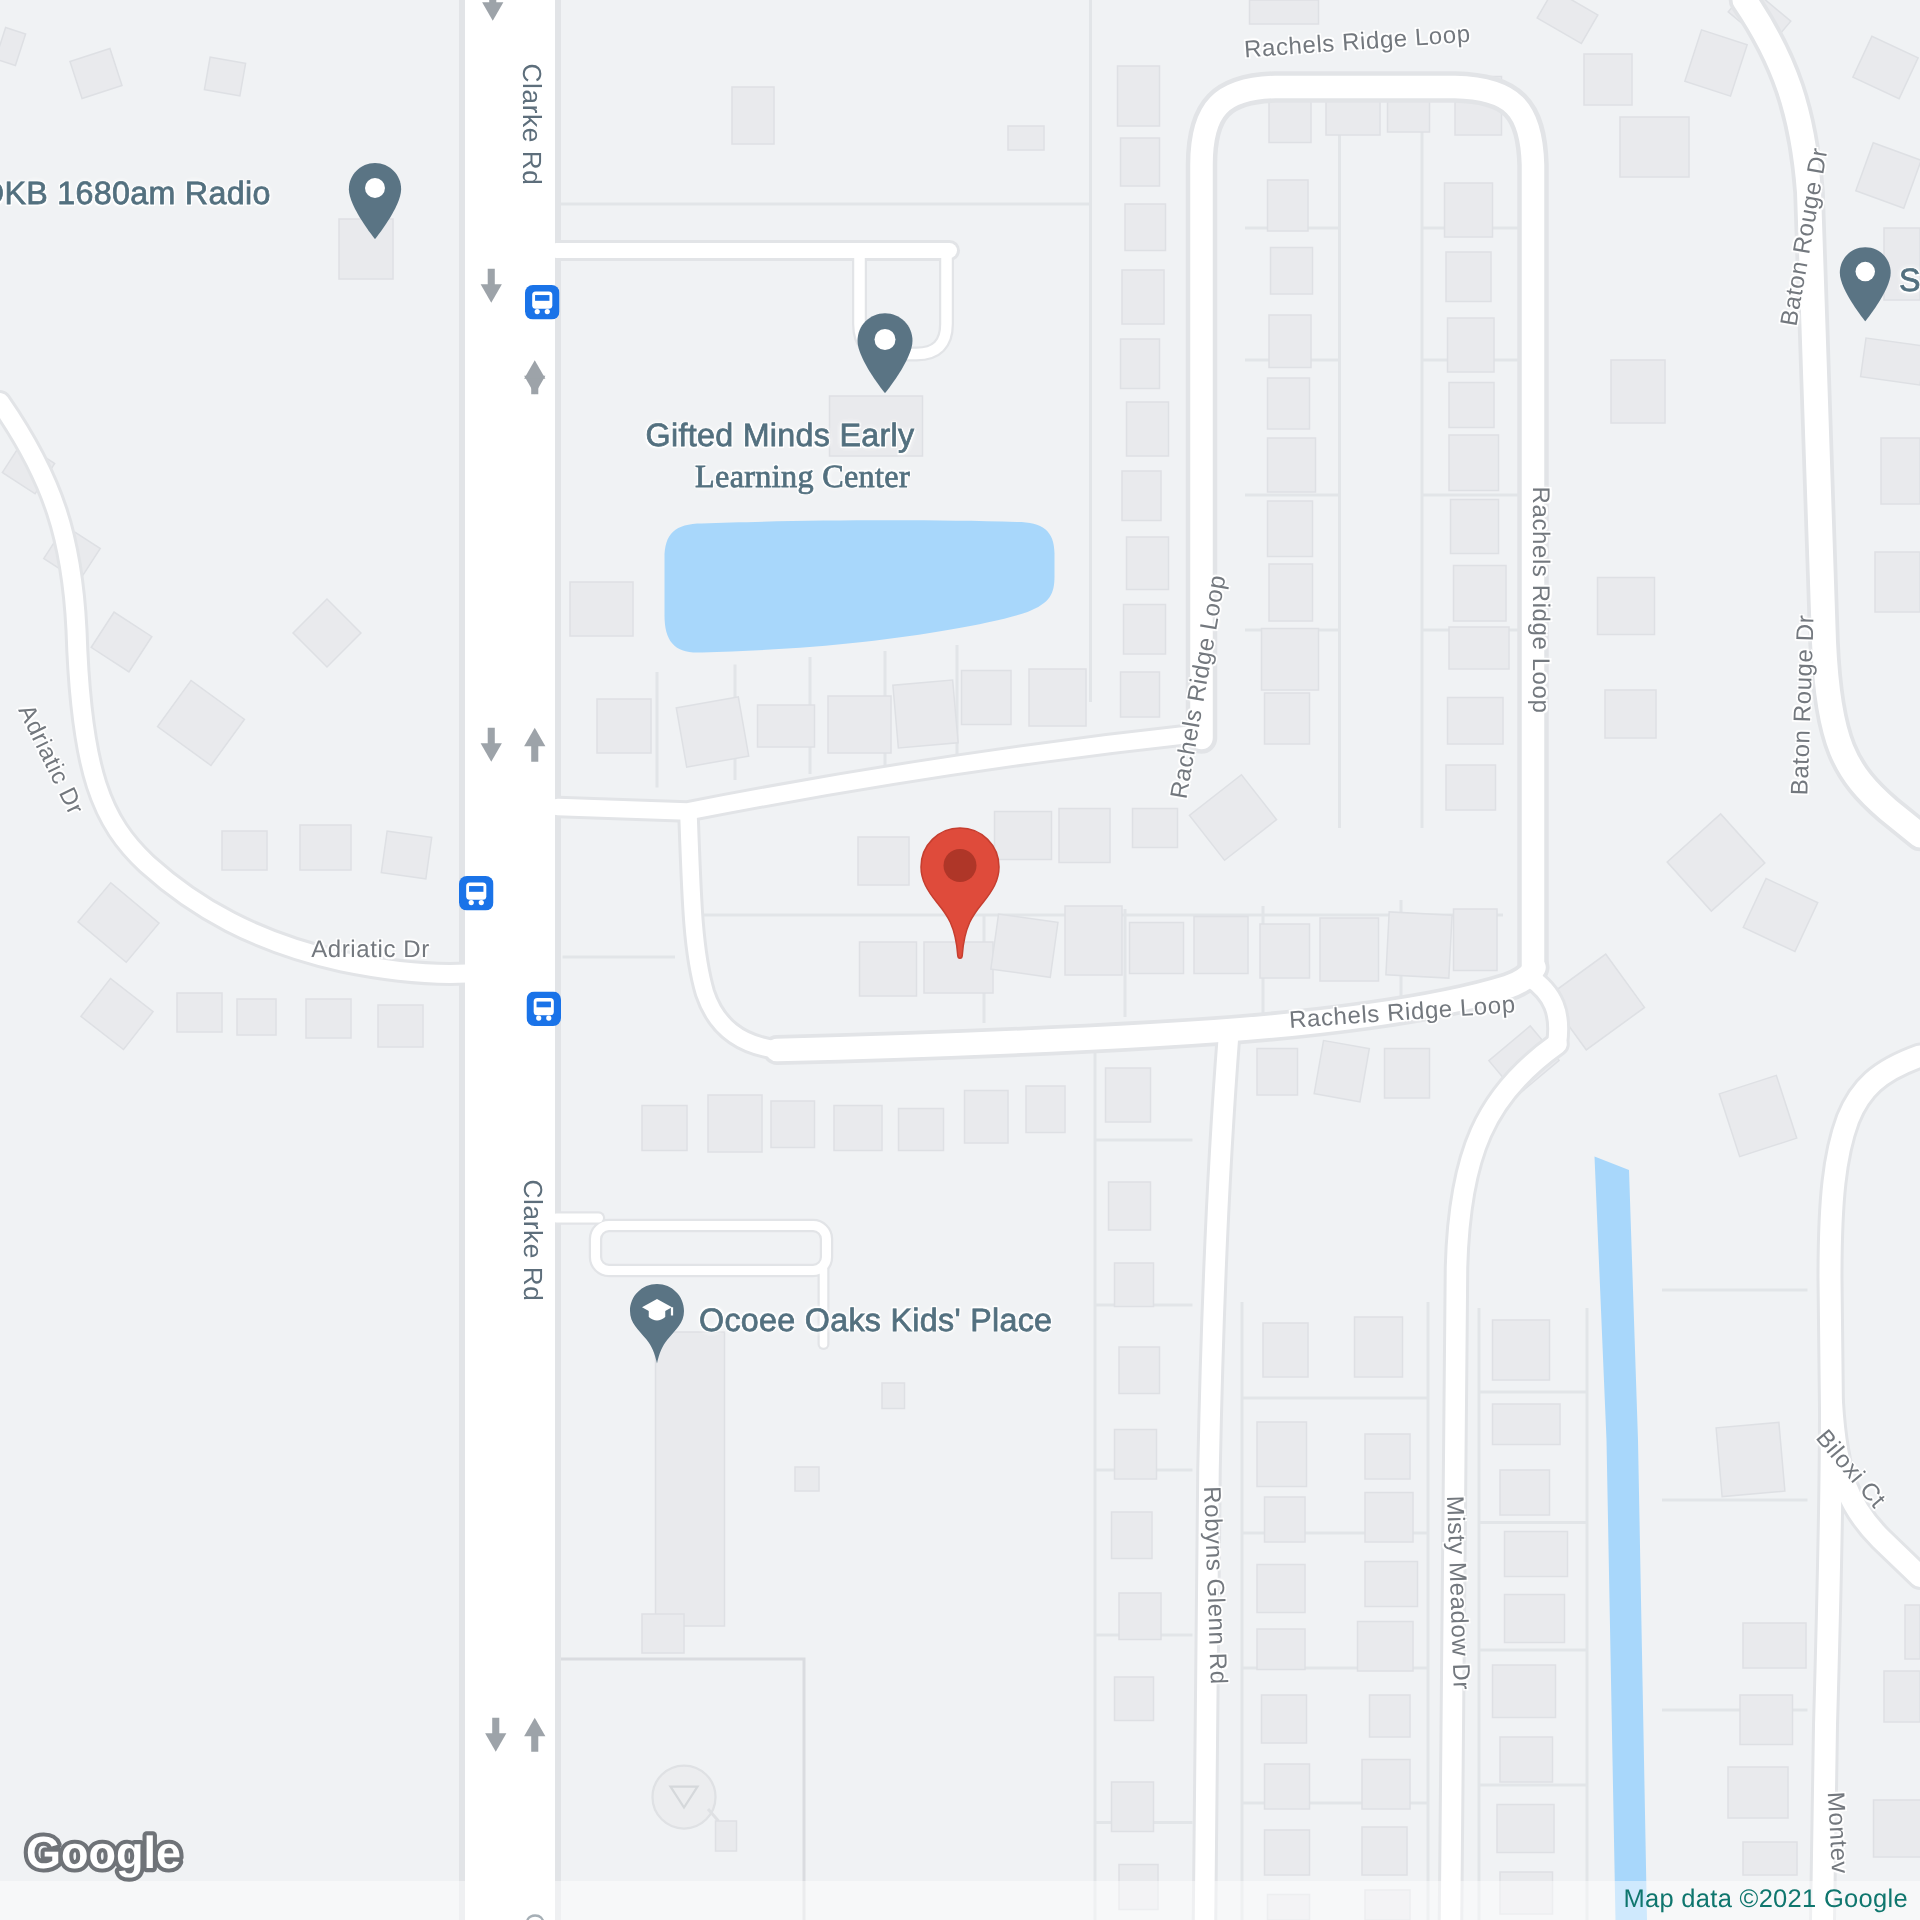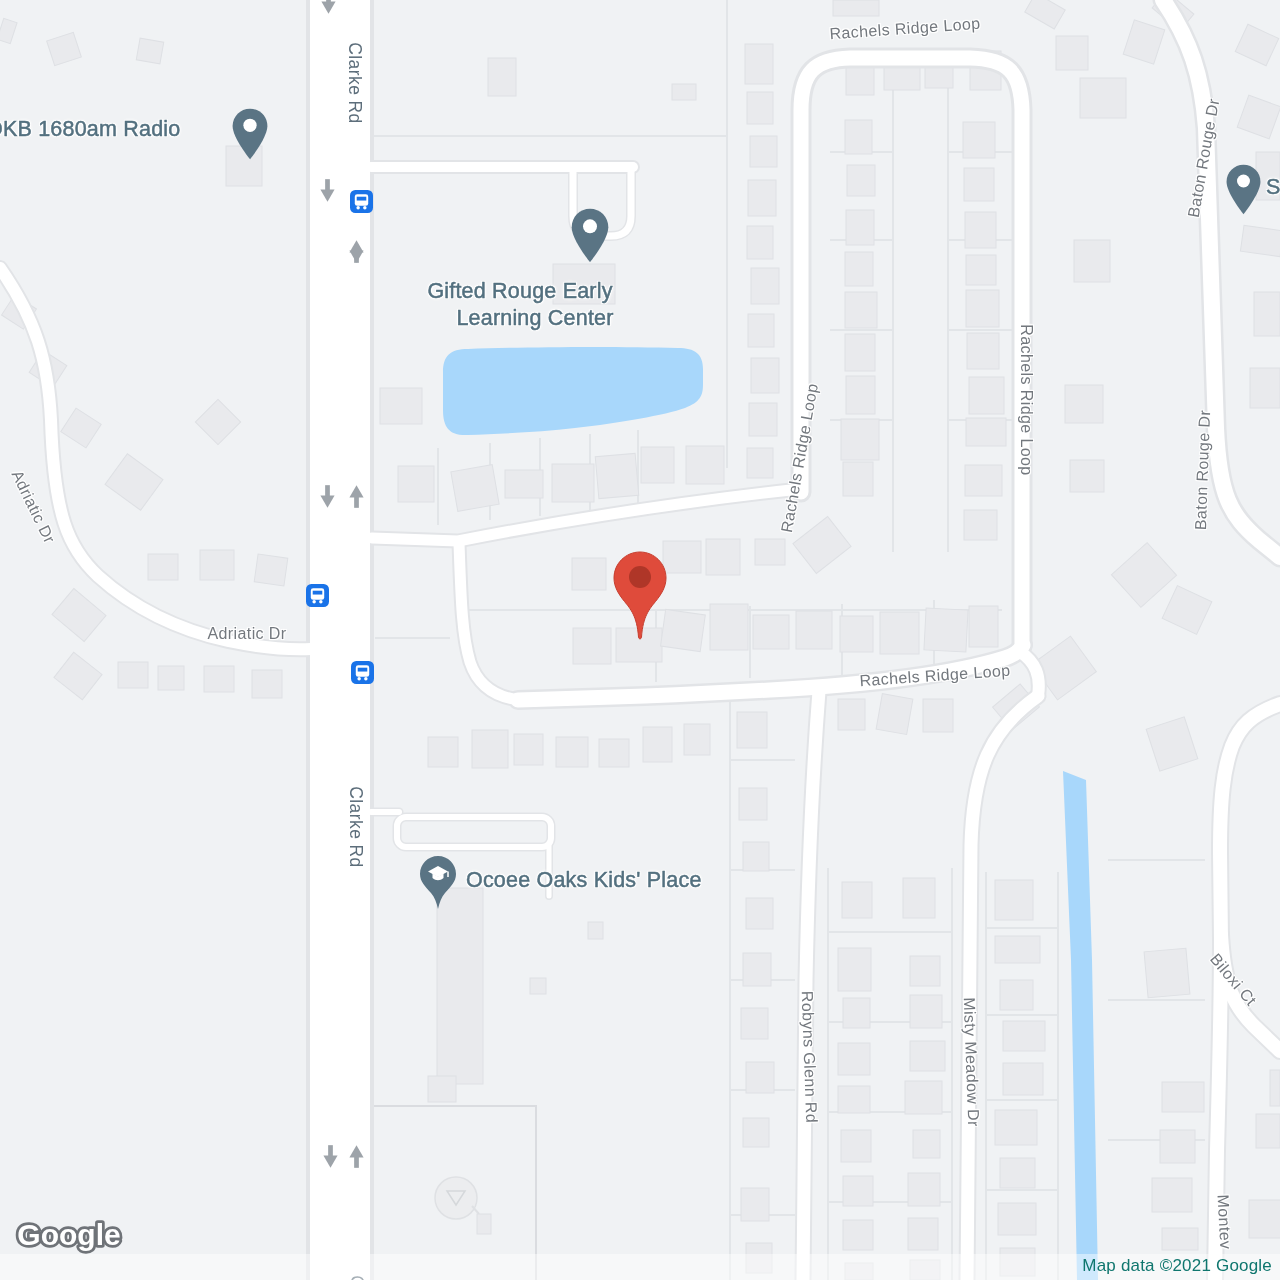--- a/index.html
+++ b/index.html
@@ -321,22 +321,22 @@
   <svg class="ic" style="left:231px;top:106px;" width="38" height="56" viewBox="0 0 24 34">
     <path d="M12,1 C5.9,1 1,5.9 1,12 c0,7.5 11,21 11,21 s11,-13.5 11,-21 C23,5.9 18.1,1 12,1 Z" fill="#5A7484"></path>
     <circle cx="12" cy="11.5" r="4.2" fill="#fff"></circle>
   </svg>
   <span class="poi" style="left:-14px;top:117px;">OKB 1680am Radio</span>
 
   <svg class="ic" style="left:570px;top:207px;" width="40" height="57" viewBox="0 0 24 34">
     <path d="M12,1 C5.9,1 1,5.9 1,12 c0,7.5 11,21 11,21 s11,-13.5 11,-21 C23,5.9 18.1,1 12,1 Z" fill="#5A7484"></path>
     <circle cx="12" cy="11.5" r="4.2" fill="#fff"></circle>
   </svg>
-  <span class="poi centered" style="left:520px;top:291px;">Gifted Rouge Early</span>
-  <span class="poi centered" style="left:535px;top:318px;">Learning Center</span>
+  <span class="poi centered" style="left:520px;top:291px;">Gifted Minds Early</span>
+  <span class="poi centered" style="left:535px;top:318px;font-family:Liberation Serif, serif;">Learning Center</span>
 
   <svg class="ic" style="left:419px;top:855px;" width="38" height="56" viewBox="0 0 38 56">
     <path d="M19,1 C9,1 1,9 1,19 c0,8 5.5,12.5 11,19 c3.5,4.3 5.5,9 7,16 c1.5,-7 3.5,-11.7 7,-16 c5.5,-6.5 11,-11 11,-19 C37,9 29,1 19,1 Z" fill="#5A7484"></path>
     <path d="M9,16.5 L19,11 L29,16.5 L19,22 Z" fill="#fff"></path>
     <path d="M13.5,18.5 V23 C17,26 21,26 24.5,23 V18.5 L19,21.5 Z" fill="#fff"></path>
     <path d="M29,16.5 V22" stroke="#fff" stroke-width="1.5" fill="none"></path>
   </svg>
   <span class="poi" style="left:466px;top:868px;text-align:center;">Ocoee Oaks Kids' Place</span>
 
   <svg class="ic" style="left:1225px;top:163px;" width="37" height="53" viewBox="0 0 24 34">

